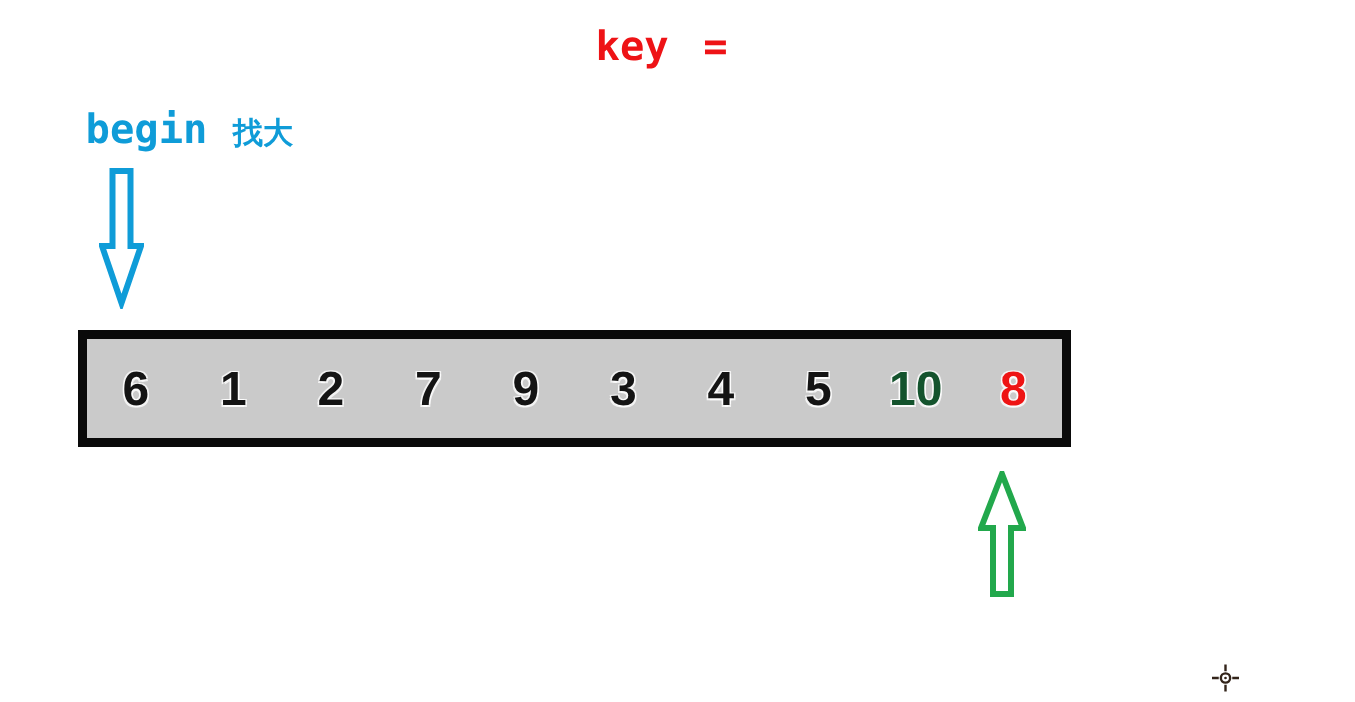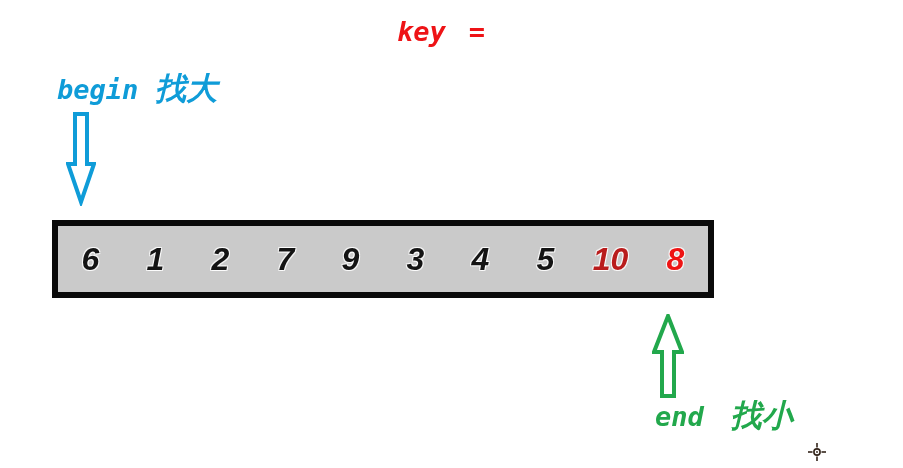--- a/index.html
+++ b/index.html
@@ -7,38 +7,37 @@
     padding: 0;
     background: #ffffff;
   }
   #canvas {
     position: relative;
     width: 903px;
     height: 468px;
     background: #ffffff;
     overflow: hidden;
     font-family: "Liberation Sans", sans-serif;
-    font-style: italic;
   }
   .abs { position: absolute; }
 
   
   .mono-label {
     font-family: "DejaVu Sans Mono", monospace;
     font-weight: bold;
     font-size: 27px;
     line-height: 1;
     white-space: pre;
     display: flex;
     align-items: baseline;
   }
   .zh-note {
     font-family: "DejaVu Serif", serif;
     font-weight: 600;
-    font-size: 31px;
+    font-size: 20px;
     line-height: 1;
   }
 
   #key-annotation   { left: 397px; top: 18px; }
   #key-annotation .eq { margin-left: 23px; }
 
   #begin-annotation { left: 57px;  top: 73px; }
   #begin-annotation .zh-note { margin-left: 17px; }
 
   #end-annotation   { left: 655px; top: 400px; }
@@ -98,32 +97,28 @@
   <div class="abs" id="array-box" style="background-color: rgb(202, 202, 202);">
 
   <span class="array-cell" style="color: rgb(20, 20, 20);">6</span>
       <span class="array-cell" style="color: rgb(20, 20, 20);">1</span>
       <span class="array-cell" style="color: rgb(20, 20, 20);">2</span>
       <span class="array-cell" style="color: rgb(20, 20, 20);">7</span>
       <span class="array-cell" style="color: rgb(20, 20, 20);">9</span>
       <span class="array-cell" style="color: rgb(20, 20, 20);">3</span>
       <span class="array-cell" style="color: rgb(20, 20, 20);">4</span>
       <span class="array-cell" style="color: rgb(20, 20, 20);">5</span>
-      <span class="array-cell" style="color: #b91c1c;">10</span>
+      <span class="array-cell" style="color: #14532d;">10</span>
       <span class="array-cell" style="color: rgb(238, 20, 20);">8</span>
     </div>
 
   <svg class="abs" id="end-arrow" width="32" height="84" viewBox="0 0 32 84">
     <polygon points="16,2 30,38 22,38 22,82 10,82 10,38 2,38" fill="#ffffff" stroke-width="4" stroke-linejoin="miter" stroke="#22a84c"></polygon>
   </svg>
 
-  <div class="abs mono-label" id="end-annotation" style="color: rgb(34, 168, 76);">
-    <span>end</span>
-    <span class="zh-note">找小</span>
-  </div>
 
   <svg class="abs" id="crosshair-cursor" width="22" height="22" viewBox="0 0 22 22">
     <g stroke="#33241a" stroke-width="1.6" fill="none">
       <line x1="11" y1="2" x2="11" y2="6.5"></line>
       <line x1="11" y1="15.5" x2="11" y2="20"></line>
       <line x1="2" y1="11" x2="6.5" y2="11"></line>
       <line x1="15.5" y1="11" x2="20" y2="11"></line>
       <circle cx="11" cy="11" r="3.1"></circle>
     </g>
     <circle cx="11" cy="11" r="0.9" fill="#33241a"></circle>

